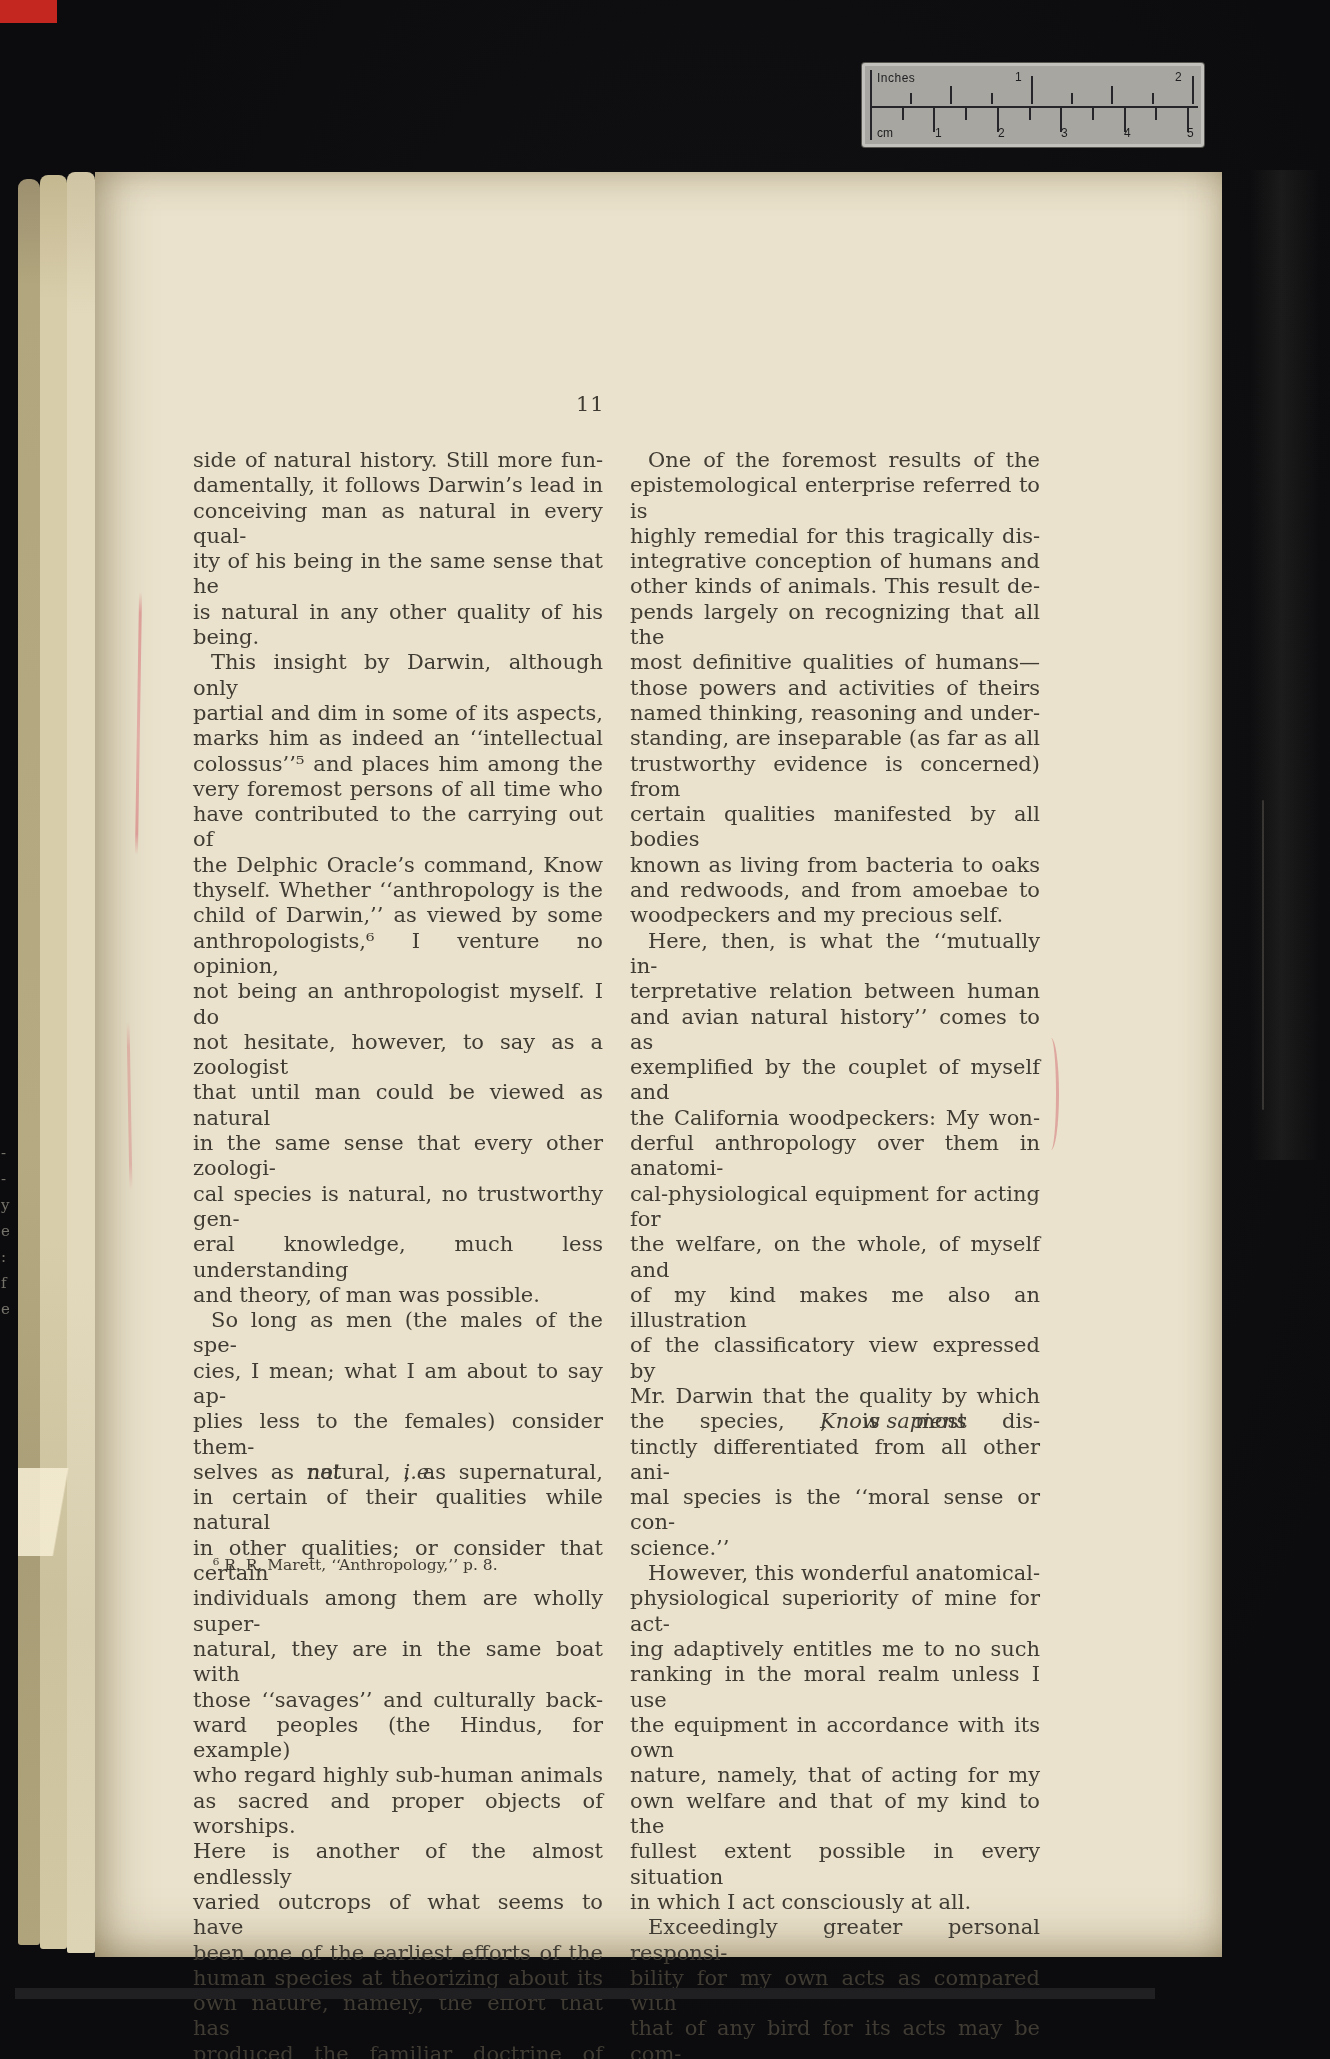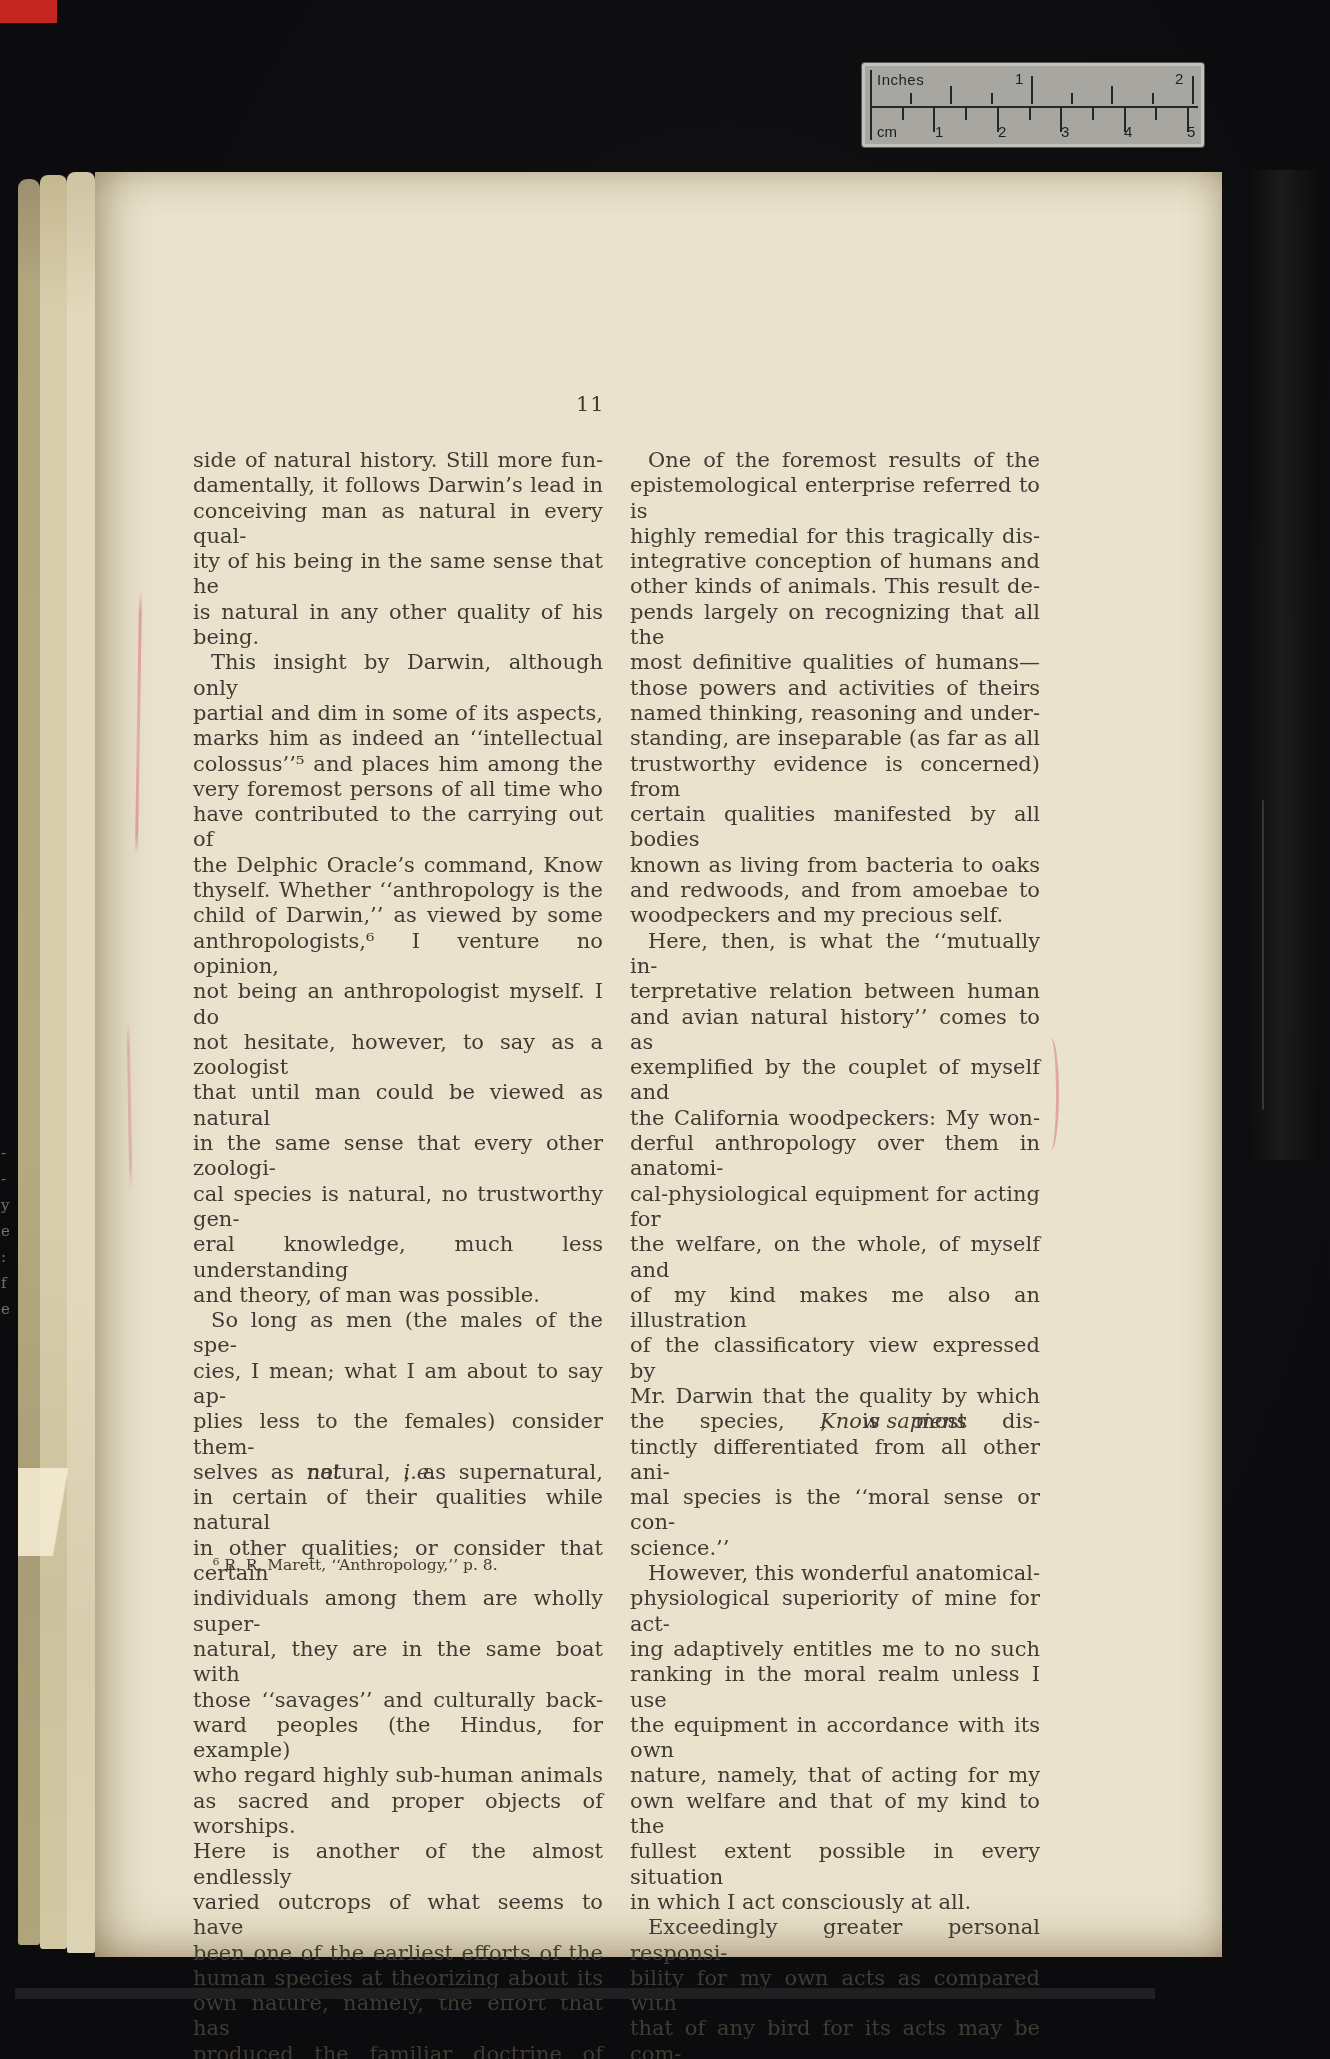--- a/index.html
+++ b/index.html
@@ -67,21 +67,21 @@
   
   .edge-glyphs { left:1px; top:1140px; width:16px; color:rgba(222,216,198,0.50);
     font-size:15px; line-height:26px; font-family:"DejaVu Serif", serif; }
   .edge-glyphs div { position:static; }
 
   
   .ruler { left:862px; top:63px; width:342px; height:84px;
     background:#a7a6a1; border:3px solid #c2c1bb; border-radius:3px;
     font-family:"Liberation Sans", sans-serif; color:#1e1e20;
     box-shadow:0 0 0 1px #55544f; }
-  .ruler span { font-size:15px; }
+  .ruler span { font-size:12px; }
   .r-inches { left:12px; top:5px; letter-spacing:0.5px; }
   .r-in1 { left:150px; top:4px; }
   .r-in2 { left:310px; top:4px; }
   .zero  { left:5px; top:4px; bottom:4px; width:2px; background:#26262a; }
   .iticks { left:5px; top:10px; width:327px; height:28px; }
   .iticks div { bottom:0; left:0; right:0; }
   .tq { height:11px; background:repeating-linear-gradient(90deg,#26262a 0 2px,transparent 2px 40.25px); }
   .th { height:18px; background:repeating-linear-gradient(90deg,#26262a 0 2px,transparent 2px 80.5px); }
   .ti { height:28px; background:repeating-linear-gradient(90deg,#26262a 0 2px,transparent 2px 161px); }
   .mid { left:5px; right:3px; top:40px; height:2px; background:#26262a; }

